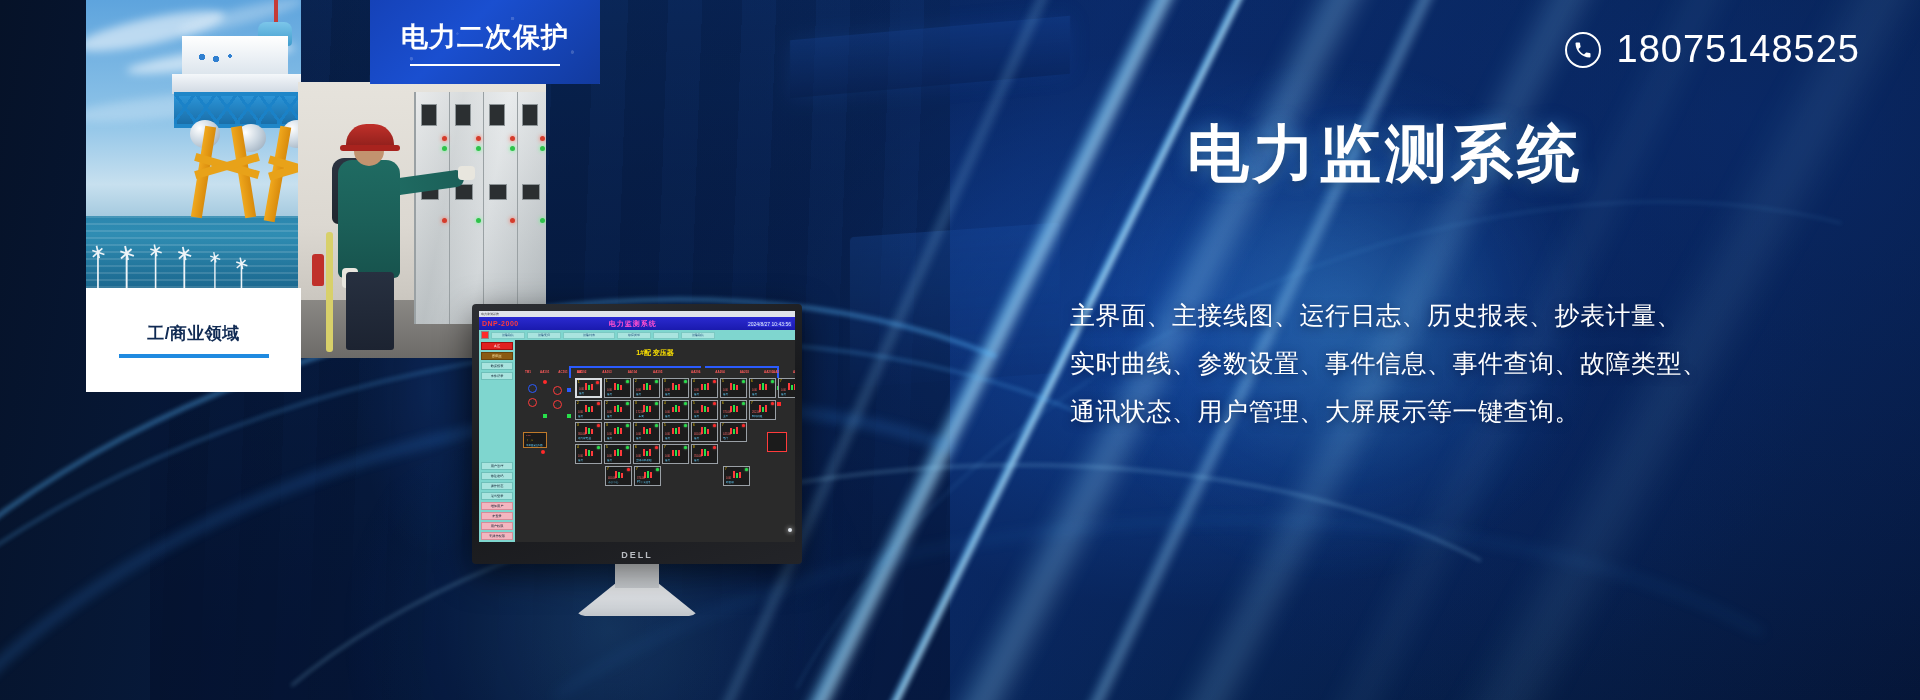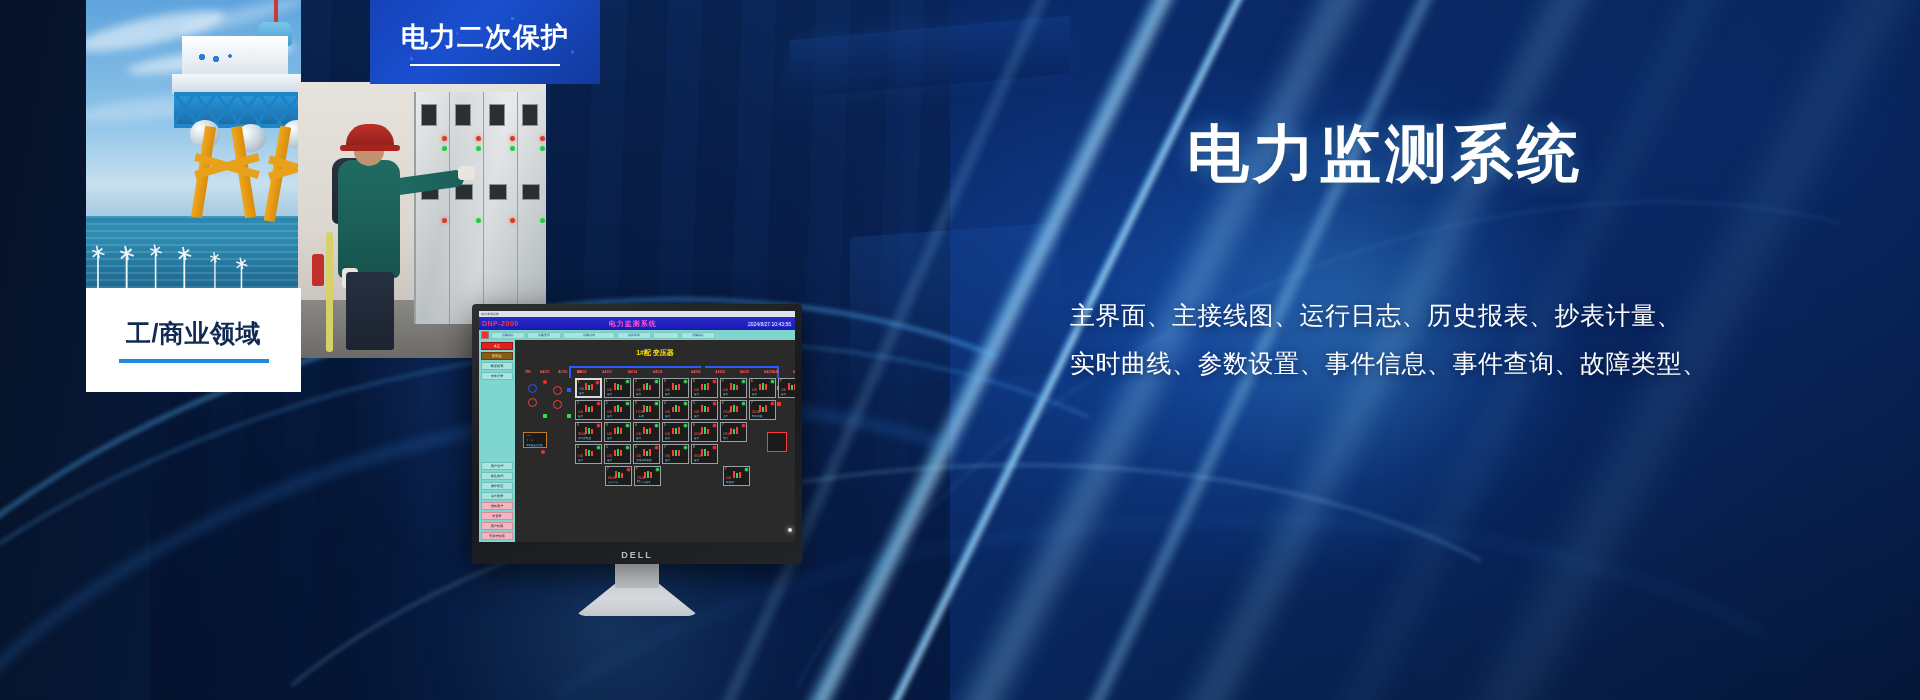--- a/index.html
+++ b/index.html
@@ -237,21 +237,21 @@
   }
   .card-blue .card-rule {
     position:relative; margin-top: 9px; width: 150px; height: 2px; background:#ffffff;
   }
 
   .card-white {
     position: absolute; left: 86px; top: 288px; width: 215px; height: 104px;
     background: #ffffff;
     display:flex; flex-direction:column; align-items:center; justify-content:center;
   }
-  .card-white .card-text { color:#102a53; font-size: 25px; font-weight: 700; letter-spacing: .5px; }
+  .card-white .card-text { color:#102a53; font-size: 17px; font-weight: 700; letter-spacing: .5px; }
   .card-white .card-rule { margin-top: 9px; width: 150px; height: 4px; background:#1f8ae0; }
 
   
   .monitor { position:absolute; left: 472px; top: 304px; width: 330px; height: 260px; }
   .bezel {
     position:absolute; inset:0; border-radius: 4px;
     background: linear-gradient(160deg,#2d2f33 0%, #18191c 50%, #232428 100%);
     padding: 7px 7px 22px 7px;
     box-shadow: 0 10px 34px rgba(0,0,0,.6);
   }
@@ -927,21 +927,30 @@
             </div>
           </div>
         </div>
 
       </div>
       <div class="power-led"></div>
       <div class="bezel-logo">DELL</div>
     </div>
   </div>
 
+  <div class="phone-row">
+    <div class="phone-icon-circle">
+      <svg width="20" height="20" viewBox="0 0 24 24" aria-hidden="true">
+        <path d="M6.6 10.8c1.4 2.8 3.8 5.1 6.6 6.6l2.2-2.2c.3-.3.7-.4 1-.2 1.1.4 2.4.6 3.6.6.6 0 1 .4 1 1V20c0 .6-.4 1-1 1C10.6 21 3 13.4 3 4c0-.6.4-1 1-1h3.5c.6 0 1 .4 1 1 0 1.3.2 2.5.6 3.6.1.4 0 .8-.2 1.1l-2.3 2.1z" fill="#ffffff"></path>
+      </svg>
+    </div>
+    <div class="phone-number">18075148525</div>
+  </div>
 
   <div class="main-title">电力监测系统</div>
 
   <div class="desc">
     <span class="line">主界面、主接线图、运行日志、历史报表、抄表计量、</span>
     <span class="line">实时曲线、参数设置、事件信息、事件查询、故障类型、</span>
+    <span class="line">通讯状态、用户管理、大屏展示等一键查询。</span>
   </div>
 
 </div>
 
 </body></html>

